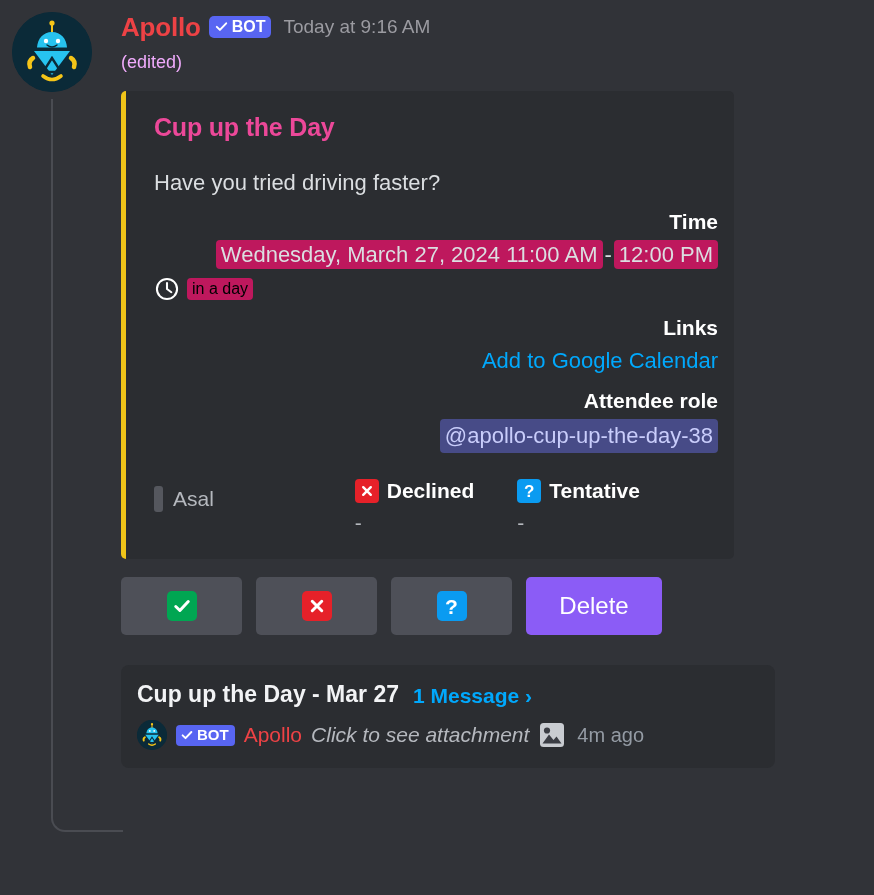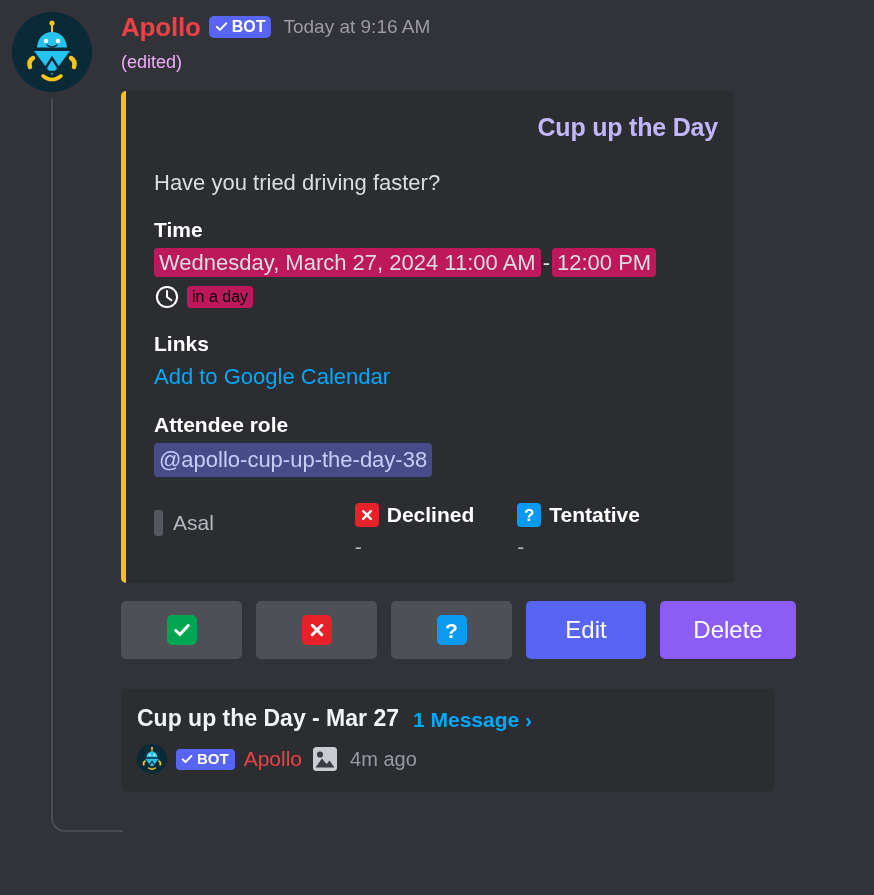--- a/index.html
+++ b/index.html
@@ -99,32 +99,31 @@
   .embed {
     margin-top: 18px;
     background: #2b2d31;
     border-left: 5px solid #f0c419;
     border-radius: 5px;
     width: 613px;
     box-sizing: border-box;
     padding: 22px 16px 22px 28px;
   }
   .embed-title {
-    color: #c4b5fd;
+    color: #ec4899;
     font-size: 25px;
     font-weight: 700;
     letter-spacing: -0.2px;
-    text-align: right;
   }
   .embed-desc {
     color: #dbdee1;
     font-size: 22px;
     margin-top: 28px;
   }
-  .field { margin-top: 22px; }
+  .field { margin-top: 14px; text-align: right; }
   .field-name {
     color: #ffffff;
     font-size: 21px;
     font-weight: 700;
   }
   .field-value {
     color: #dbdee1;
     font-size: 22px;
     margin-top: 6px;
     line-height: 1.35;
@@ -431,21 +430,20 @@
           <svg viewBox="0 0 16 16" width="20" height="20" xmlns="http://www.w3.org/2000/svg">
             <path d="M4.2 4.2 L11.8 11.8 M11.8 4.2 L4.2 11.8" stroke="#ffffff" stroke-width="2.4" stroke-linecap="round"></path>
           </svg>
         </span>
       </button>
 
       <button class="btn btn-secondary">
         <span class="emoji-box emoji-blue">?</span>
       </button>
 
-      <button class="btn btn-primary">Edit</button>
       <button class="btn btn-danger">Delete</button>
     </div>
 
     <div class="thread">
       <div class="thread-head">
         <span class="thread-name">Cup up the Day - Mar 27</span>
         <span class="thread-count">1 Message ›</span>
       </div>
       <div class="thread-msg">
         <span class="thread-avatar">
@@ -465,20 +463,21 @@
         </span>
         <span class="thread-bot">
           <span class="check">
             <svg viewBox="0 0 16 16" width="14" height="14" xmlns="http://www.w3.org/2000/svg">
               <path d="M3 8.4 L6.3 11.6 L13 4.6" stroke="#ffffff" stroke-width="2.2" fill="none" stroke-linecap="round" stroke-linejoin="round"></path>
             </svg>
           </span>
           <span>BOT</span>
         </span>
         <span class="thread-author">Apollo</span>
+        <span class="thread-text">Click to see attachment</span>
         <span>
           <svg class="pic-icon" viewBox="0 0 28 28" xmlns="http://www.w3.org/2000/svg">
             <rect x="2" y="2" width="24" height="24" rx="3.5" fill="#c9ccd1"></rect>
             <circle cx="9" cy="9.5" r="3.1" fill="#3b3d44"></circle>
             <path d="M4.5 22.5 L11 13.5 L15.5 19 L18.5 15.5 L23.5 22.5 Z" fill="#3b3d44"></path>
           </svg>
         </span>
         <span class="thread-time">4m ago</span>
       </div>
     </div>

